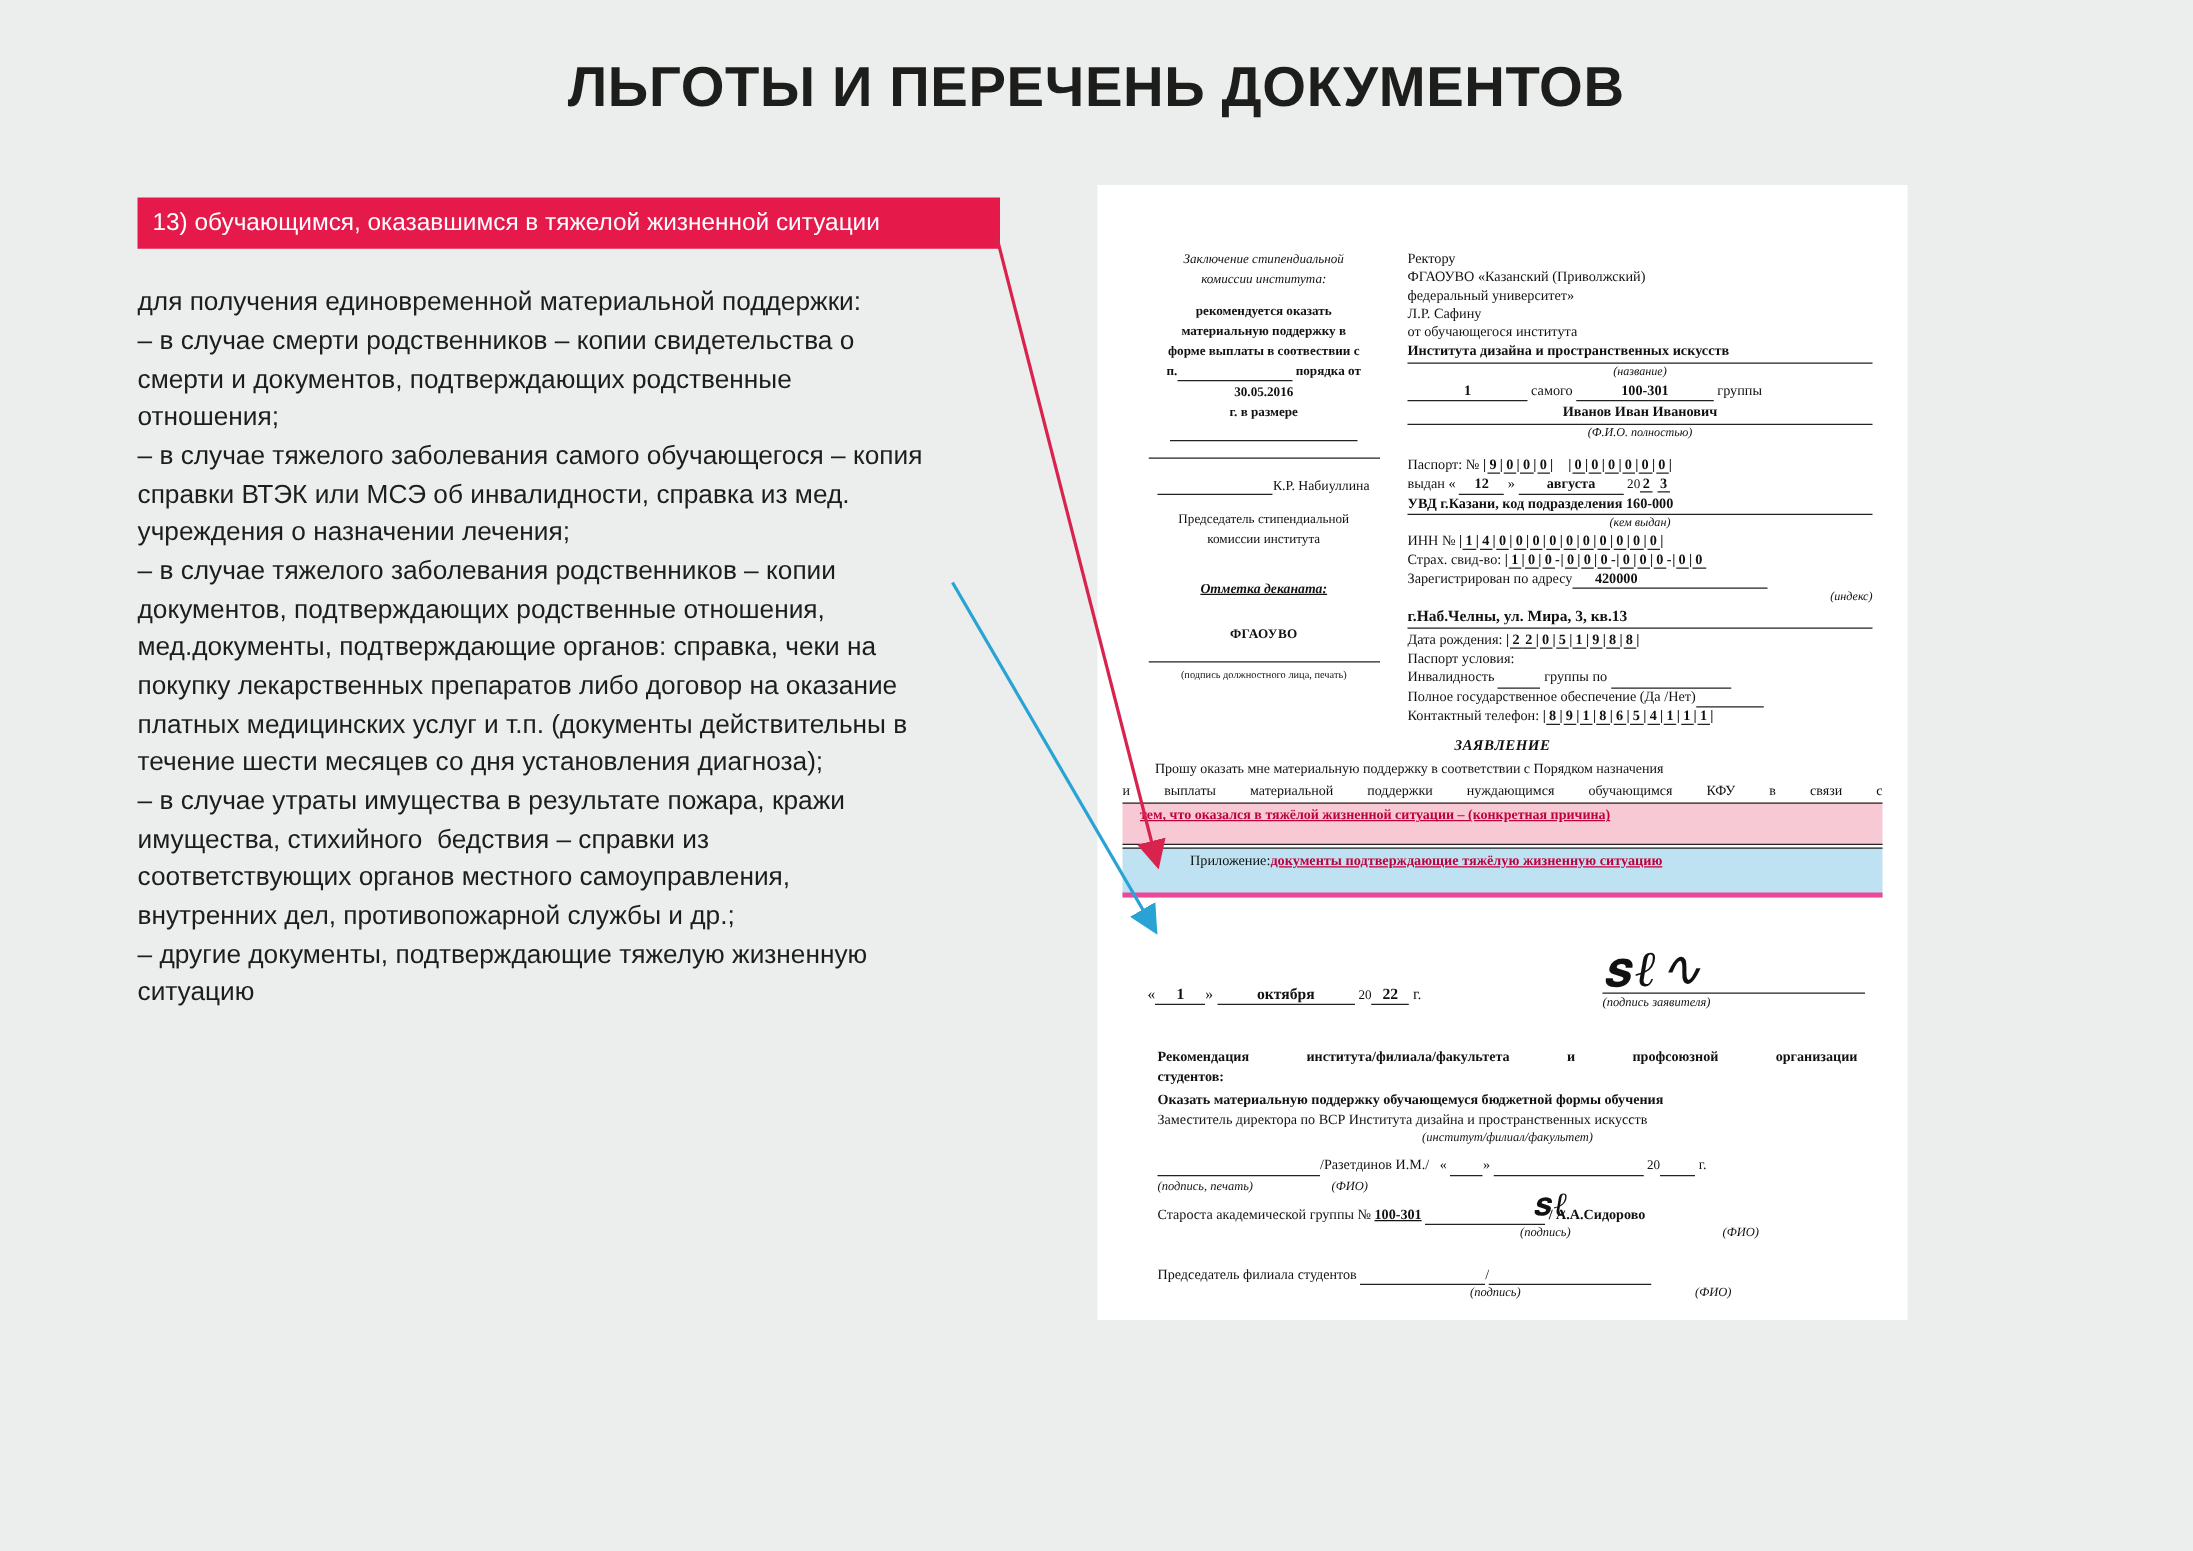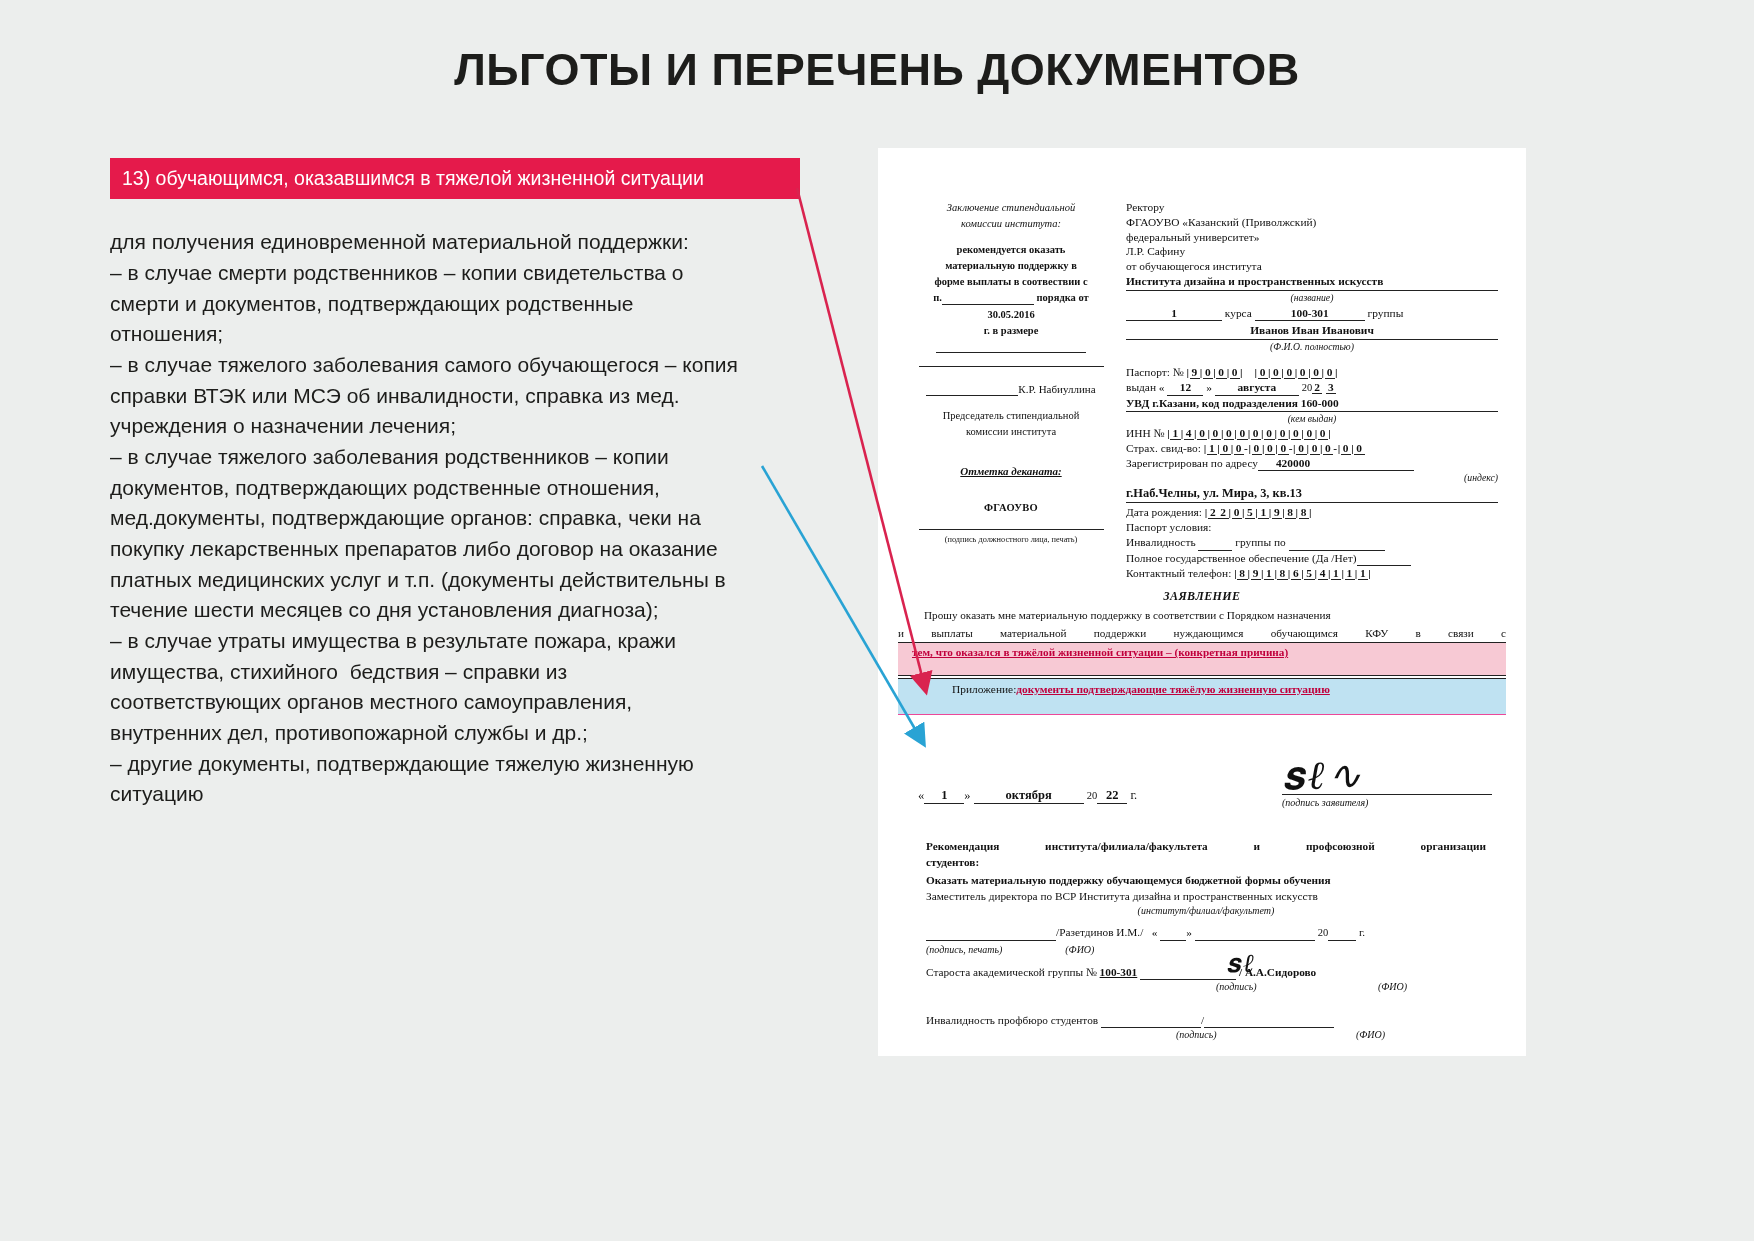--- a/index.html
+++ b/index.html
@@ -139,21 +139,21 @@
     padding: 2px 14px 14px 14px;
     border-top: 1px solid #222;
     border-bottom: 1px solid #222;
     margin-top: 1px;
     text-decoration: underline;
   }
   .hl-blue {
     background: #bfe2f2;
     padding: 3px 14px 16px 54px;
     border-top: 1px solid #222;
-    border-bottom: 1px solid #ec4899;
+    border-bottom: 4px solid #ec4899;
     margin-top: 2px;
     font-size: 11.4px;
   }
   .hl-blue .lbl { color: #111; }
   .hl-blue .val { color: #c0003c; font-weight: bold; text-decoration: underline; }
 
   
   .date-row {
     position: absolute;
     left: 40px; top: 640px;
@@ -250,21 +250,21 @@
       <div class="row">Ректору</div>
       <div class="row">ФГАОУВО «Казанский (Приволжский)</div>
       <div class="row">федеральный университет»</div>
       <div class="row">Л.Р. Сафину</div>
       <div class="row">от обучающегося института</div>
       <div class="ul-full" style="text-align:left">Института дизайна и пространственных искусств</div>
       <div class="caption">(название)</div>
 
       <div class="row" style="margin-top:1px">
         <span class="ul-field" style="width:96px">1</span>
-        <span>курса</span>
+        <span>самого</span>
         <span class="ul-field" style="width:110px">100-301</span>
         <span>группы</span>
       </div>
 
       <div class="ul-full" style="margin-top:2px">Иванов Иван Иванович</div>
       <div class="caption">(Ф.И.О. полностью)</div>
 
       <div class="row" style="margin-top:11px">
         <span>Паспорт: №</span>
         <span class="boxes">|<span class="cell">9</span>|<span class="cell">0</span>|<span class="cell">0</span>|<span class="cell">0</span>|</span>
@@ -373,21 +373,21 @@
       <span class="b" style="text-decoration:underline">100-301</span>
       <span class="uline" style="width:96px"></span>
       <span class="b">/ А.А.Сидорово</span>
     </div>
     <div style="position:relative;height:14px">
       <span class="fio-cap" style="position:absolute;left:290px">(подпись)</span>
       <span class="fio-cap" style="position:absolute;left:452px">(ФИО)</span>
     </div>
 
     <div class="prof">
-      <span>Инвалидность профбюро студентов</span>
+      <span>Председатель филиала студентов</span>
       <span class="uline" style="width:100px"></span>/<span class="uline" style="width:130px"></span>
     </div>
     <div style="position:relative;height:14px">
       <span class="fio-cap" style="position:absolute;left:250px">(подпись)</span>
       <span class="fio-cap" style="position:absolute;left:430px">(ФИО)</span>
     </div>
   </div>
 </div>
 
 <svg class="arrows" viewBox="0 0 1754 1241">

